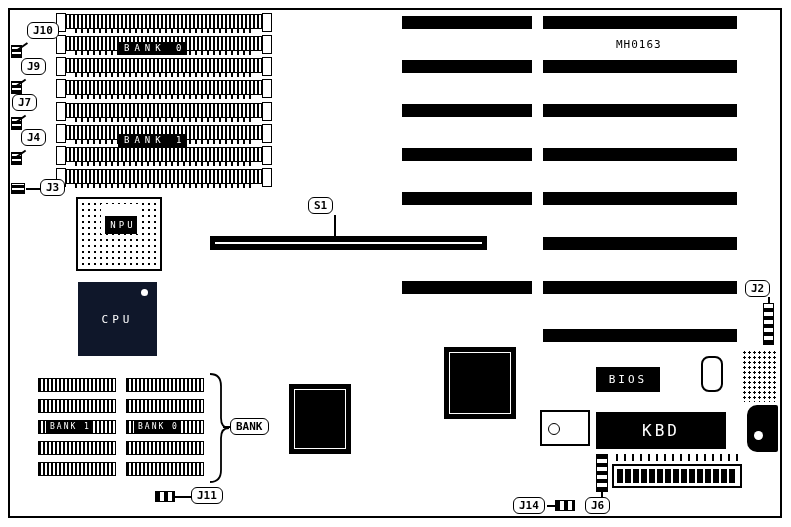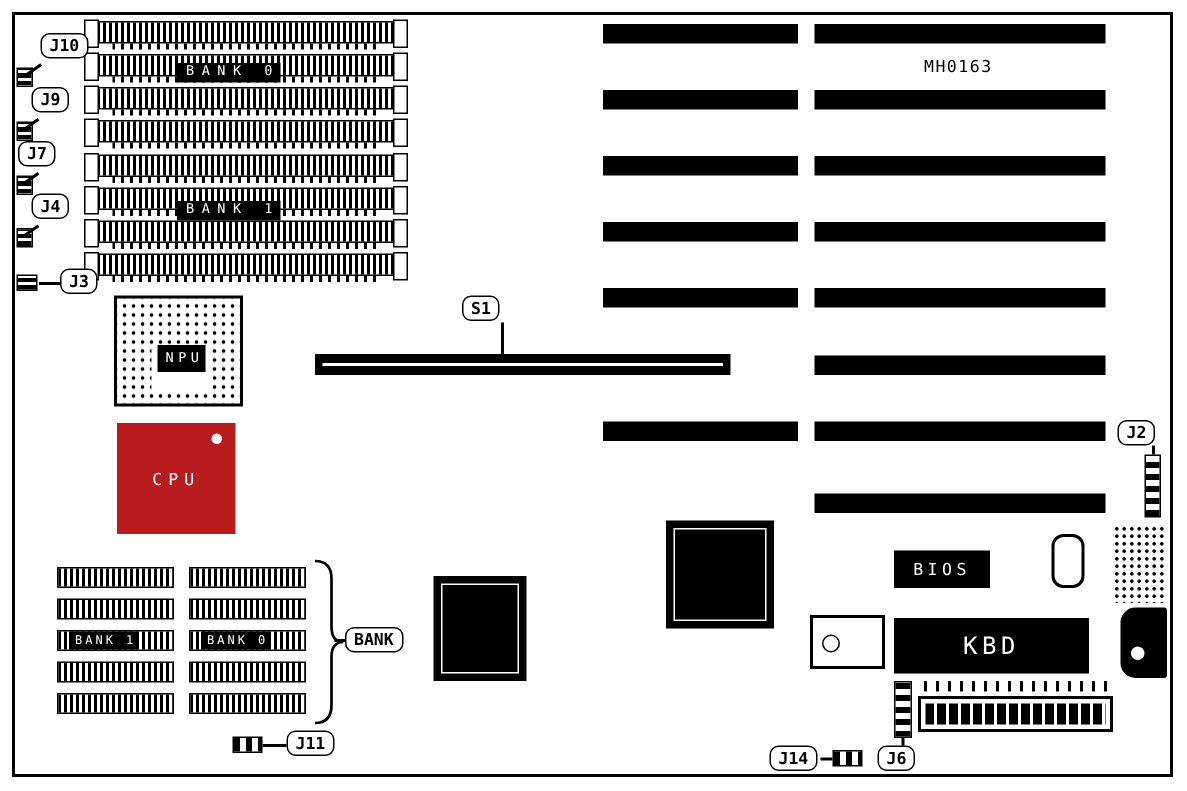--- a/index.html
+++ b/index.html
@@ -28,25 +28,25 @@
         background:repeating-linear-gradient(0deg,#000 0,#000 3px,#fff 3px,#fff 5px)}
 
   
   .slot{position:absolute;background:#000;height:13px}
   .slot-s1{height:14px}
   .slot-s1::after{content:"";position:absolute;left:5px;right:5px;top:6px;height:2px;background:#fff}
 
   
   .npu{position:absolute;border:2px solid #000;
        background-image:radial-gradient(#000 1.2px,transparent 1.4px);background-size:6px 6px;background-position:2px 2px}
-  .npu-center{position:absolute;left:23px;top:31px;width:40px;height:30px;background:#fff;
-       display:flex;align-items:flex-start;justify-content:center}
+  .npu-center{position:absolute;left:23px;top:5px;width:40px;height:30px;background:#fff;
+       display:flex;align-items:flex-end;justify-content:center}
   .npu-chip{background:#000;color:#fff;font-size:9px;line-height:12px;letter-spacing:3px;padding:3px 1px 3px 5px}
 
-  .cpu{position:absolute;background:#b91c1c;color:#fff;display:flex;align-items:center;justify-content:center;
+  .cpu{position:absolute;background:#0f172a;color:#fff;display:flex;align-items:center;justify-content:center;
        font-size:11px;letter-spacing:4px}
   .cpu::after{content:"";position:absolute;top:7px;right:9px;width:7px;height:7px;border-radius:50%;background:#fff}
 
   .qfp{position:absolute;background:#000}
   .qfp::after{content:"";position:absolute;left:5px;top:5px;right:5px;bottom:5px;border:1px solid #fff}
 
   .romchip{position:absolute;background:#000;color:#fff;display:flex;align-items:center;justify-content:center;
        letter-spacing:3px;font-size:11px}
 
   .crystal{position:absolute;border:2px solid #000;border-radius:8px;background:#fff}

